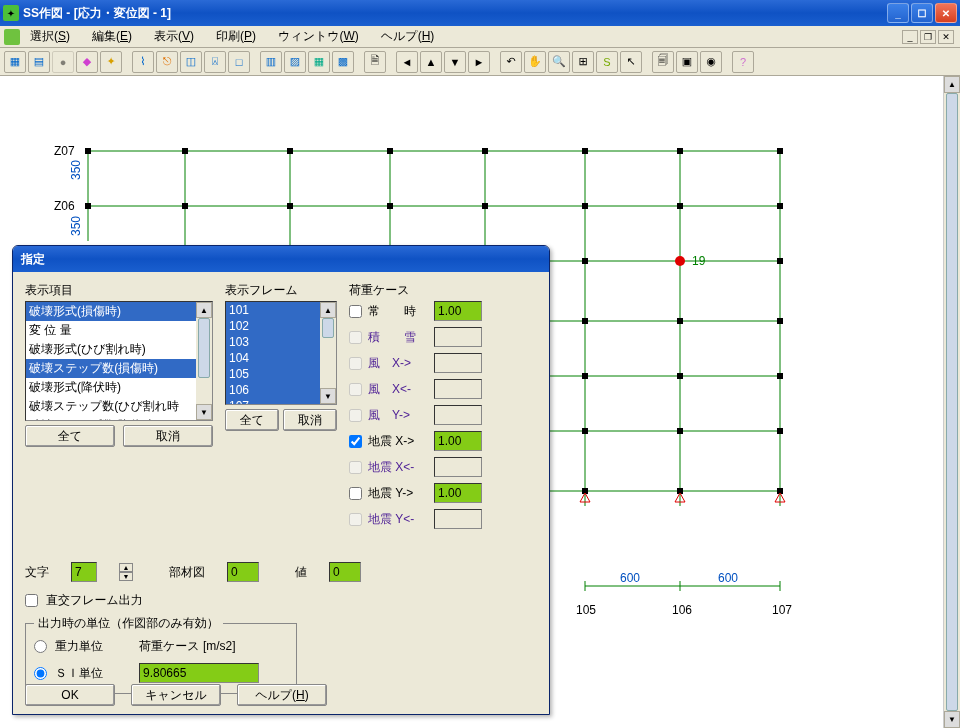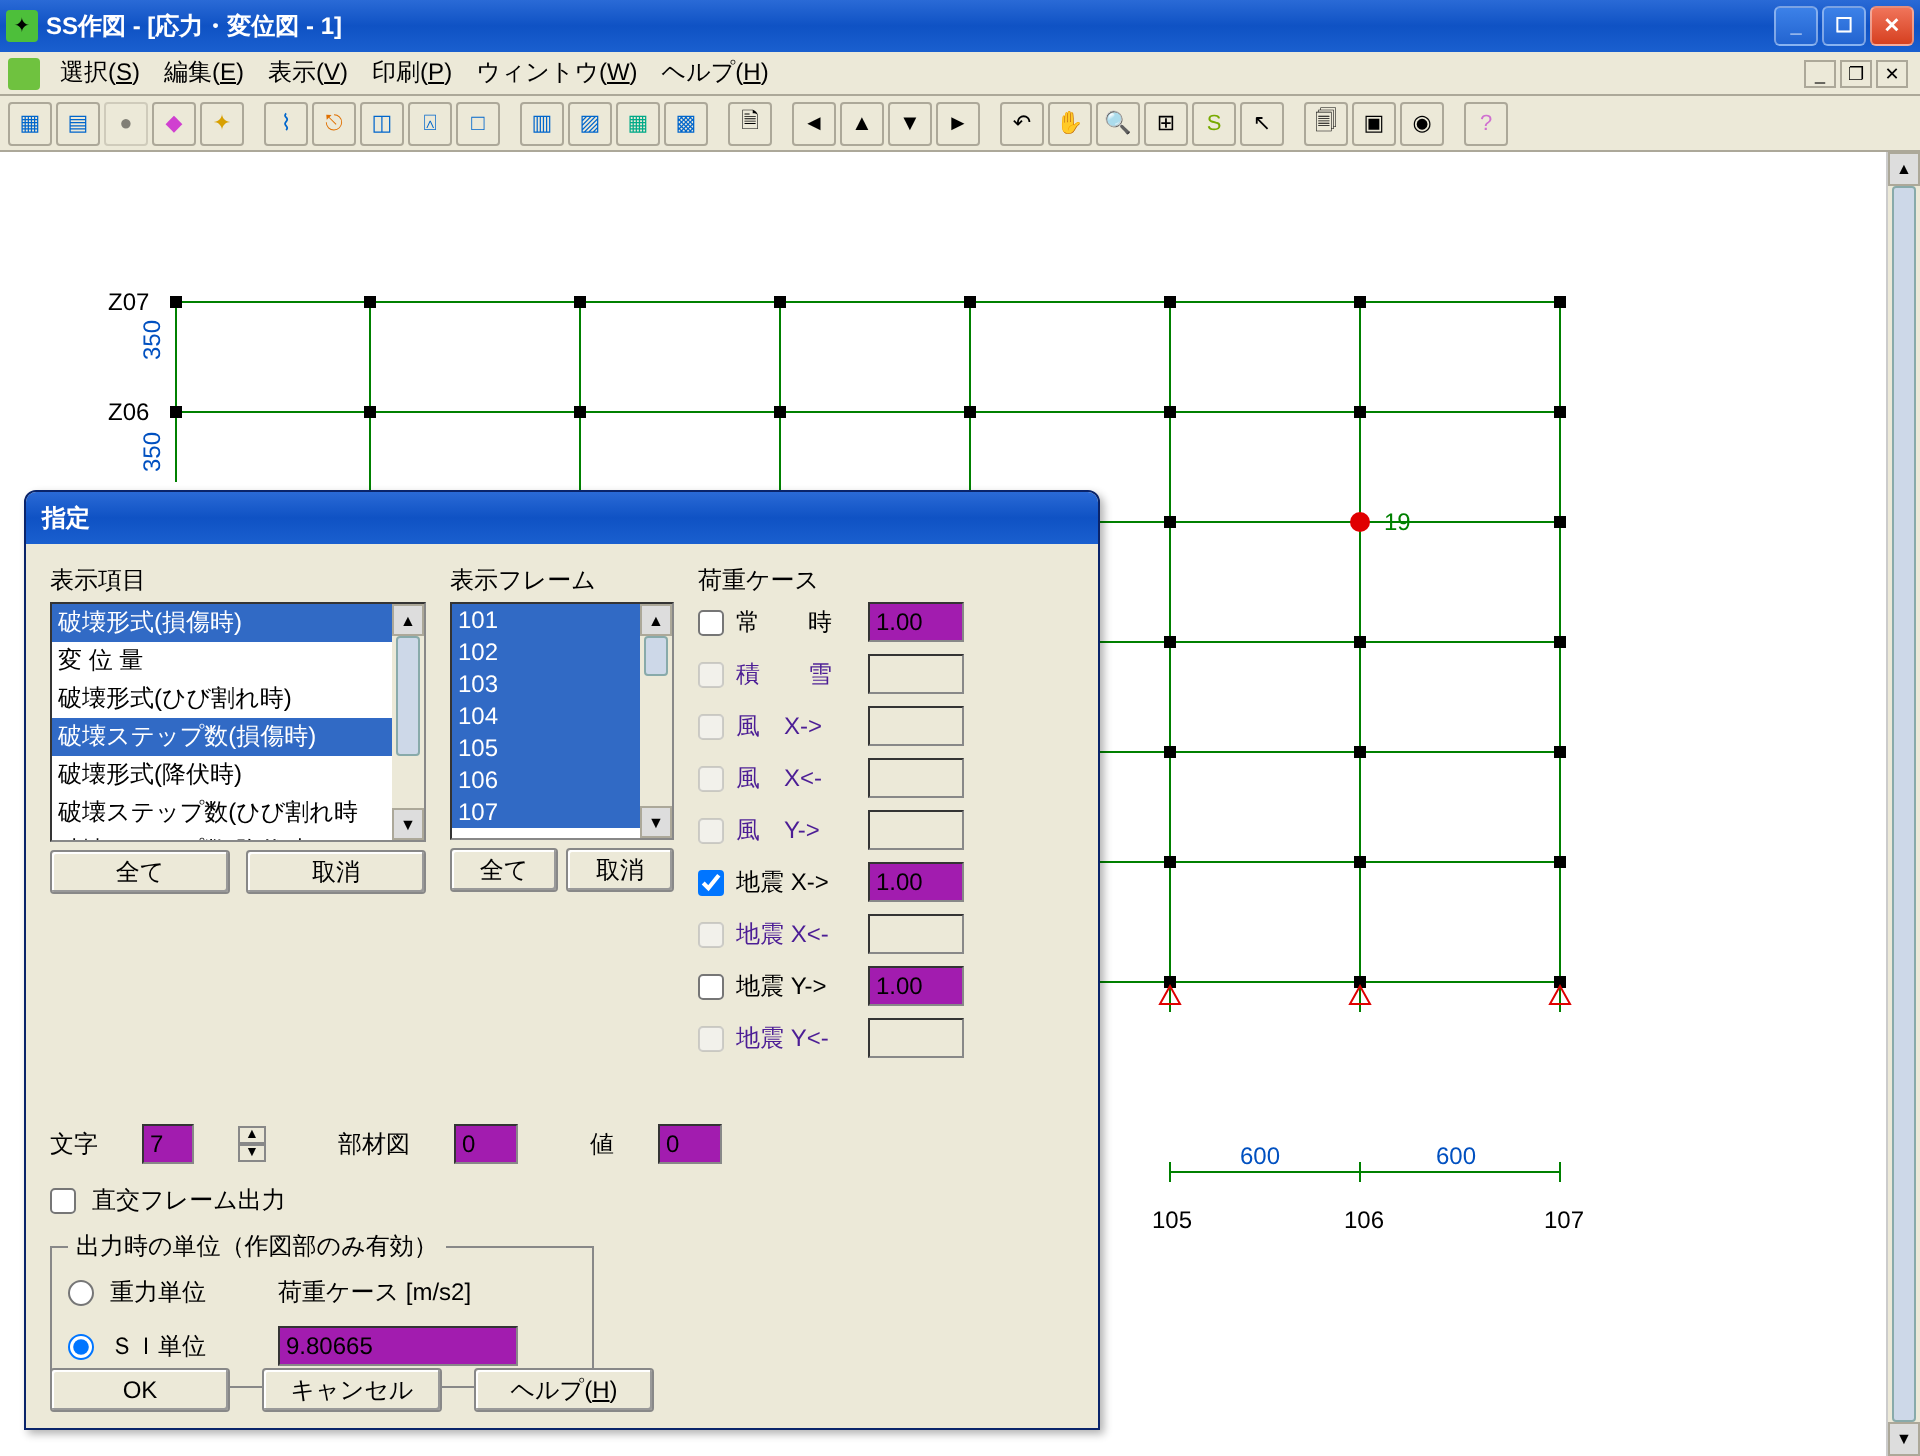--- a/index.html
+++ b/index.html
@@ -43,21 +43,21 @@
 .listbox { border: 1px inset #888; background:#fff; overflow:hidden; position:relative;}
 .listbox .sb{position:absolute;right:0;top:0;bottom:0;width:16px;background:#ece9d8;}
 .listbox .sb .a{height:16px;background:#ddd;border:1px solid #aca899;font-size:8px;display:flex;align-items:center;justify-content:center;}
 .listbox .sb .th{position:absolute;left:2px;right:2px;background:#cdd8e8;border:1px solid #8aa;border-radius:2px;}
 .li{padding:1px 3px;white-space:nowrap;}
 .li.sel{background:#316ac5;color:#fff;}
 
 .btn { height: 22px; border: 1px solid #888; background:#ece9d8; border-radius:2px; box-shadow: inset -1px -1px #999, inset 1px 1px #fff;}
 .row{display:flex;align-items:center;gap:4px;}
 
-.txt { border:1px inset #888; background:#a21caf; padding:1px 3px; height:20px;}
+.txt { border:1px inset #888; background:#84cc16; padding:1px 3px; height:20px;}
 .txt.dis{background:#ece9d8;color:#999;}
 .spin{display:inline-flex;flex-direction:column;}
 .spin button{width:14px;height:9px;border:1px solid #888;background:#ece9d8;font-size:7px;line-height:7px;padding:0;}
 
 fieldset{border:1px solid #888;padding:6px 8px 10px;margin-top:6px;}
 fieldset legend{padding:0 4px;}
 
 .lc-row{display:flex;align-items:center;margin-bottom:6px;}
 .lc-row input[type=checkbox]{margin-right:6px;}
 .lc-row .lbl{width:66px;}
@@ -80,21 +80,21 @@
   <div class="title">SS作図 - [応力・変位図 - 1]</div>
   <div class="winbtns">
     <div class="winbtn min">_</div>
     <div class="winbtn max">☐</div>
     <div class="winbtn close">✕</div>
   </div>
 </div>
 
 <div class="menubar">
   <div class="icon-sm"></div>
-  <div id="menu-items" style="display:flex;">
+  <div id="menu-items" style="display:flex;gap:10px;">
       <div class="item">選択(<u>S</u>)</div>
       <div class="item">編集(<u>E</u>)</div>
       <div class="item">表示(<u>V</u>)</div>
       <div class="item">印刷(<u>P</u>)</div>
       <div class="item">ウィントウ(<u>W</u>)</div>
       <div class="item">ヘルプ(<u>H</u>)</div>
     </div>
   <div class="spacer"></div>
   <div class="mdibox">
     <div class="mdibtn">_</div>
@@ -246,21 +246,21 @@
               <div class="a" style="position:absolute;bottom:0;left:0;right:0;">▼</div>
             </div>
         </div>
         <div class="row" style="margin-top:4px;gap:8px;">
           <button class="btn" style="flex:1">全て</button>
           <button class="btn" style="flex:1">取消</button>
         </div>
       </div>
       <div class="col2">
         <div class="group-label">表示フレーム</div>
-        <div class="listbox" style="height:119px;">
+        <div class="listbox" style="height:104px;">
           <div id="frames-list">
               <div class="li sel">101</div>
               <div class="li sel">102</div>
               <div class="li sel">103</div>
               <div class="li sel">104</div>
               <div class="li sel">105</div>
               <div class="li sel">106</div>
               <div class="li sel">107</div>
             </div>
           <div class="sb">

